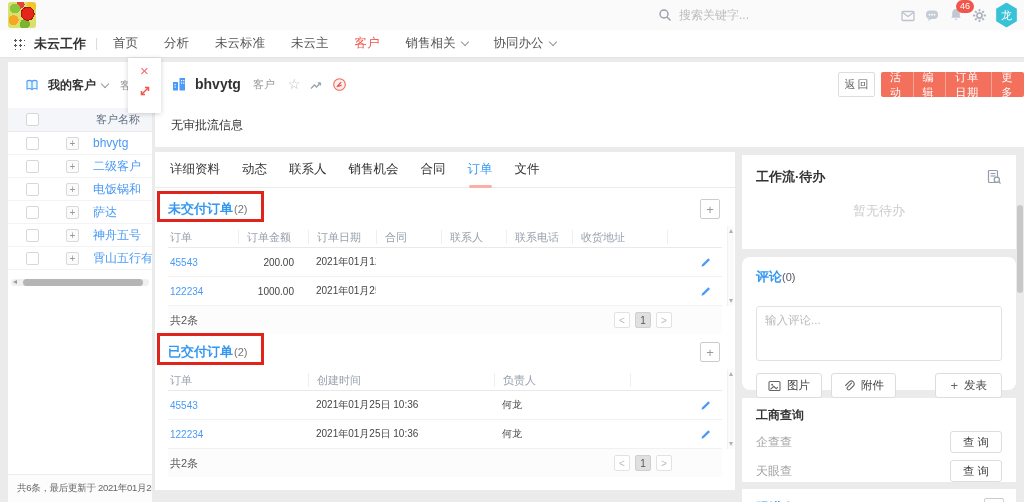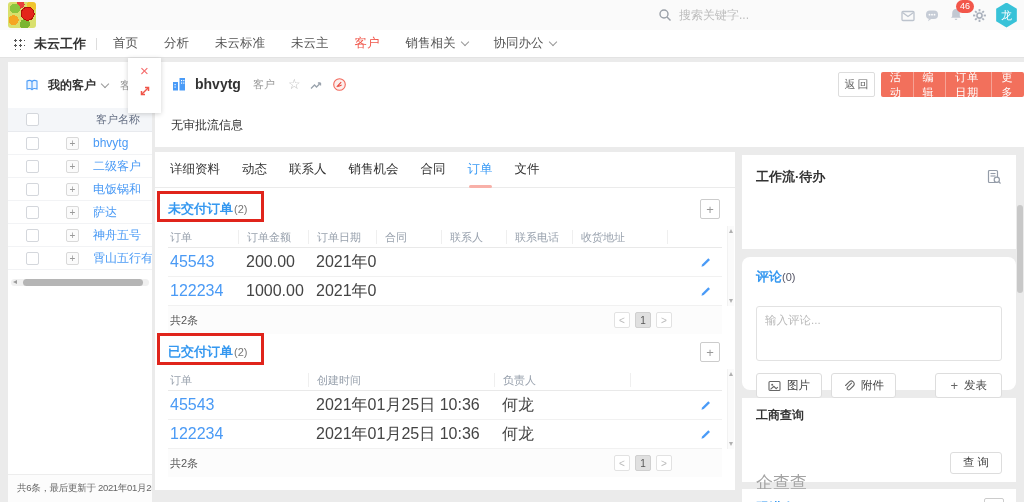--- a/index.html
+++ b/index.html
@@ -88,21 +88,21 @@
   .sec-title{color:#3598f0;font-weight:bold;font-size:13px;}
   .sec-count{color:#777;font-size:11px;margin-left:1px;}
   .add-btn{margin-left:auto;width:20px;height:20px;border:1px solid #ccc;border-radius:2px;color:#999;font-size:13px;
     display:flex;align-items:center;justify-content:center;background:#fff;cursor:pointer;}
   .otable{position:relative;margin:5px 13px 0 13px;width:554px;}
   .ot-head{display:grid;height:22px;align-items:center;color:#98a1ad;font-size:11px;border-bottom:1px solid #e9e9e9;}
   .ot-head>div{border-left:1px solid #efefef;padding-left:8px;height:14px;line-height:14px;overflow:hidden;white-space:nowrap;}
   .ot-head>div:first-child{border-left:none;padding-left:2px;}
   .g8{grid-template-columns:70px 70px 68px 65px 65px 66px 95px 1fr;}
   .g4{grid-template-columns:140px 186px 136px 1fr;}
-  .ot-row{display:grid;height:29px;align-items:center;border-bottom:1px solid #f1f1f1;font-size:16px;color:#444;}
+  .ot-row{display:grid;height:29px;align-items:center;border-bottom:1px solid #f1f1f1;font-size:10px;color:#444;}
   .ot-row>div{padding-left:8px;overflow:hidden;white-space:nowrap;}
   .ot-row>div:first-child{padding-left:2px;}
   .olink{color:#4a9af5;cursor:pointer;}
   .cell-r{text-align:right;padding-right:14px !important;}
   .edit-cell{display:flex;justify-content:flex-end;padding-right:10px;cursor:pointer;}
   .mini-scroll{position:absolute;right:-12px;top:0;width:7px;height:80px;background:#fbfbfb;border-left:1px solid #f2f2f2;}
   .tri-up{position:absolute;top:3px;left:1px;width:0;height:0;border-left:2.5px solid transparent;border-right:2.5px solid transparent;border-bottom:4px solid #b0b0b0;}
   .tri-down{position:absolute;bottom:3px;left:1px;width:0;height:0;border-left:2.5px solid transparent;border-right:2.5px solid transparent;border-top:4px solid #b0b0b0;}
   .t-foot{display:flex;align-items:center;height:28px;margin:0 13px;border-top:none;background:#fcfcfc;font-size:11px;color:#555;padding-left:2px;}
   .pager{margin-left:auto;margin-right:50px;display:flex;gap:5px;}
@@ -123,21 +123,21 @@
     font-family:inherit;font-size:11.5px;color:#555;padding:6px 8px;outline:none;}
   .cm-area::placeholder{color:#b9b9b9;}
   .cm-btns{display:flex;align-items:center;margin-top:9px;gap:9px;}
   .cm-btn{height:25px;border:1px solid #ddd;border-radius:3px;background:#fff;display:flex;align-items:center;gap:6px;
     padding:0 11px;font-size:11.5px;color:#444;cursor:pointer;}
   .cm-pub{margin-left:auto;padding:0 14px;}
   .pub-plus{color:#666;font-size:13px;}
   .lk{top:398px;height:84px;padding:9px 14px;}
   .lk-title{font-weight:bold;font-size:12px;color:#333;}
   .lk-row{display:flex;align-items:center;justify-content:space-between;margin-top:7px;}
-  .lk-name{color:#a3a3a3;font-size:17px;margin-top:40px;}
+  .lk-name{color:#a3a3a3;font-size:12px;}
   .lk-btn{width:52px;height:22px;border:1px solid #ddd;border-radius:3px;background:#fff;color:#444;font-size:11.5px;
     display:flex;align-items:center;justify-content:center;letter-spacing:3px;padding-left:3px;cursor:pointer;}
   .partial{top:489px;height:13px;padding:10px 14px 0 14px;overflow:hidden;}
   .partial .cm-title{display:inline-block;}
   .partial .add-btn{position:absolute;right:12px;top:9px;margin-left:0;}
 
   
   .annotate{position:absolute;border:3px solid #e0241b;z-index:60;pointer-events:none;}
   .an1{left:157px;top:191px;width:107px;height:31px;}
   .an2{left:157px;top:333px;width:107px;height:32px;}
@@ -459,20 +459,21 @@
       <span>
         <svg width="16" height="16" viewBox="0 0 16 16">
             <rect x="2.5" y="1.5" width="9" height="12" rx="1" fill="#fff" stroke="#949ca8" stroke-width="1.2"></rect>
             <line x1="4.5" y1="4.5" x2="9.5" y2="4.5" stroke="#949ca8" stroke-width="1.1"></line>
             <line x1="4.5" y1="7" x2="9.5" y2="7" stroke="#949ca8" stroke-width="1.1"></line>
             <circle cx="10.8" cy="10.8" r="2.6" fill="#fff" stroke="#949ca8" stroke-width="1.2"></circle>
             <line x1="12.7" y1="12.7" x2="14.5" y2="14.5" stroke="#949ca8" stroke-width="1.2"></line>
           </svg>
       </span>
     </div>
+    <div class="wf-empty">暂无待办</div>
   </div>
 
   <div class="rc-card cm">
     <div>
       <span class="cm-title">评论</span><span class="cm-count">(0)</span>
     </div>
     <textarea class="cm-area" placeholder="输入评论..." style=""></textarea>
     <div class="cm-btns">
       <span class="cm-btn">
         <svg width="13" height="12" viewBox="0 0 13 12">

